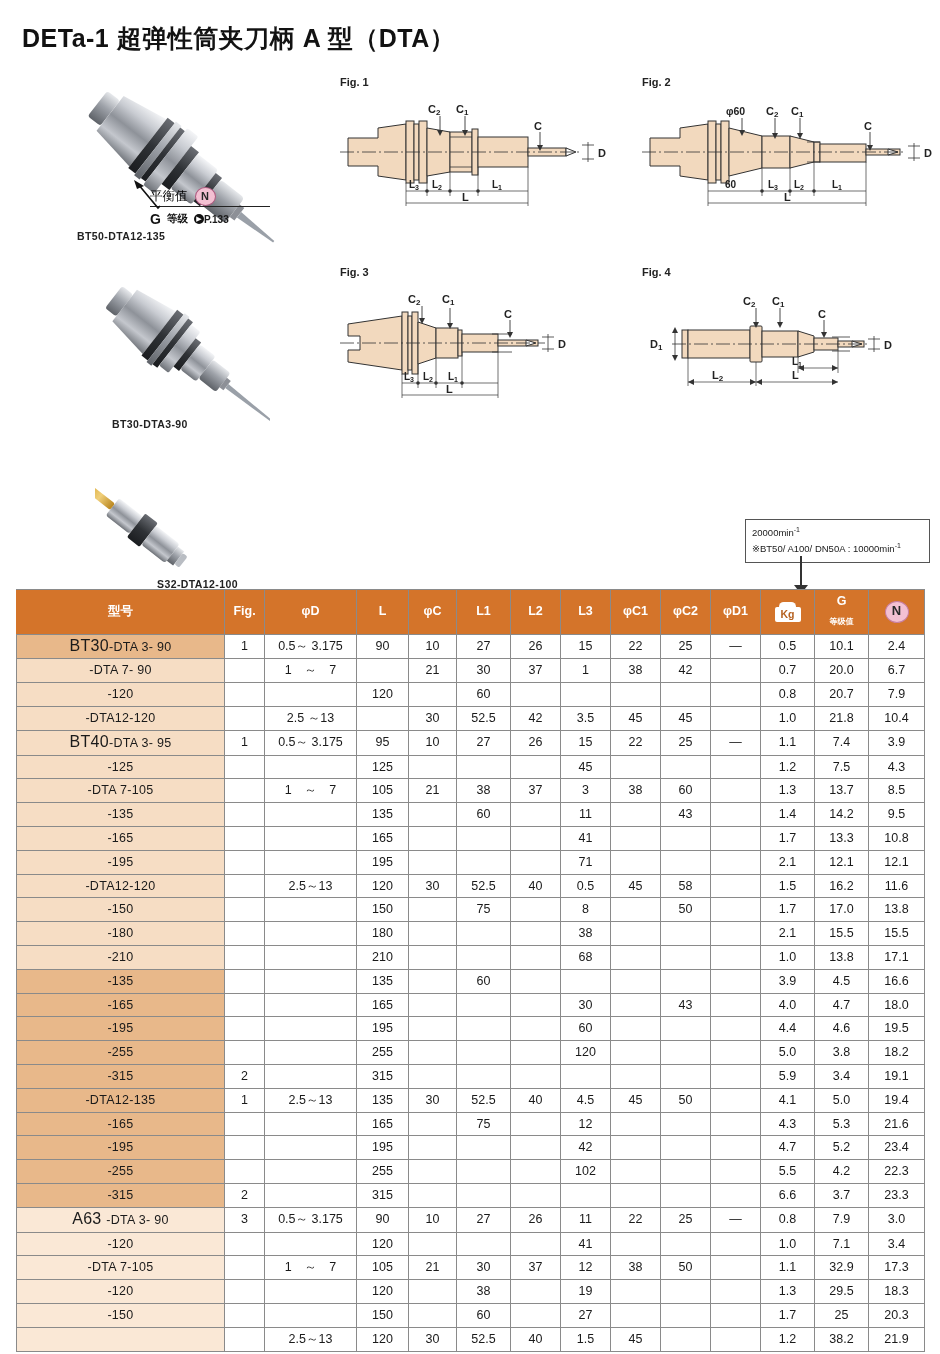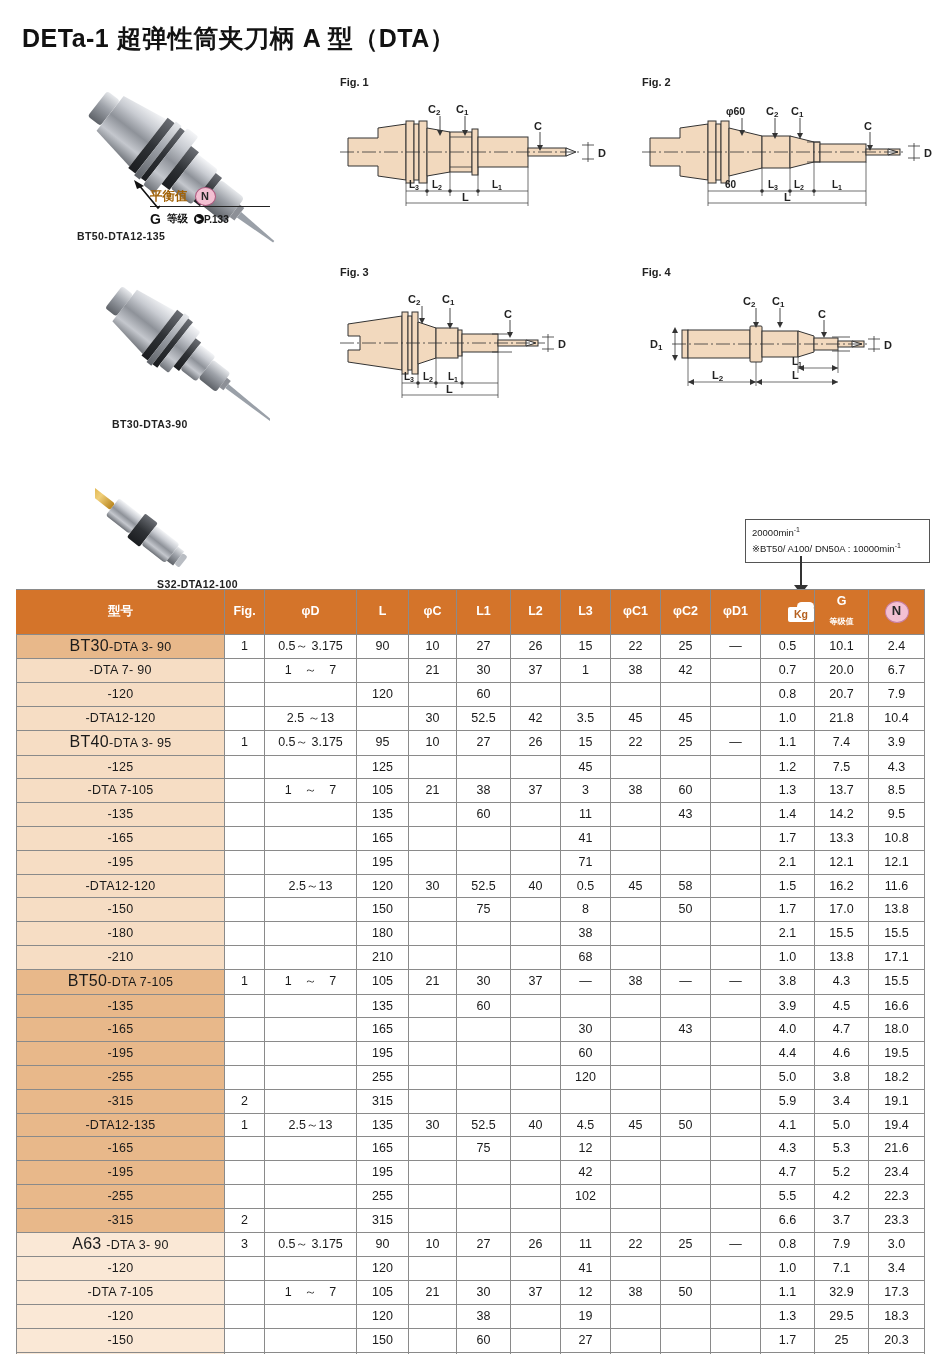--- a/index.html
+++ b/index.html
@@ -22,21 +22,21 @@
   .photo-caption{
     font-size:10.5px;font-weight:bold;letter-spacing:.4px;color:#222;
     white-space:nowrap;
     padding-left:14px;
   }
 
   
   .balance{position:absolute;left:150px;top:186px;width:120px;}
   .balance-row1{display:flex;align-items:center;gap:7px;height:20px;}
   .balance-row2{display:flex;align-items:center;gap:6px;height:20px;border-top:1.6px solid #222;padding-top:2px;}
-  .cn-label{font-size:12.5px;font-weight:bold;color:#a16207;}
+  .cn-label{font-size:12.5px;font-weight:normal;color:#000000;}
   .g-label{font-size:14px;font-weight:bold;color:#111;}
   .g-sub{font-size:10.5px;font-weight:bold;color:#111;}
   .n-badge{
     width:19px;height:17px;border-radius:50%;
     background:#f3c0d2;border:1.4px solid #b05a80;
     color:#262626;font-size:11px;font-weight:bold;
     display:flex;align-items:center;justify-content:center;
   }
   .p133{display:flex;align-items:center;gap:0;font-size:10px;font-weight:bold;}
   .p133 .dot{
@@ -75,21 +75,21 @@
     padding:0;height:22.8px;line-height:22.8px;
     font-family:"Liberation Sans","DejaVu Sans",sans-serif;
   }
   thead th{
     background:#d4742a;color:#ffffff;font-weight:bold;
     height:45px;line-height:normal;font-size:13px;
     border:1px solid #e8a877;
   }
   thead th.first{border-left:1.6px solid #d4742a;}
   .hdr-sub{font-size:8px;display:block;margin-top:-2px;}
-  .kg-icon{display:flex;flex-direction:column;align-items:flex-end;justify-content:center;}
+  .kg-icon{display:flex;flex-direction:column;align-items:center;justify-content:center;}
   .kg-top{width:17px;height:6px;background:#fff;border-radius:7px 7px 2px 2px;margin-bottom:-1px;}
   .kg-body{
     width:26px;height:15px;background:#fff;color:#b5601f;
     font-size:10.5px;font-weight:bold;line-height:15px;border-radius:2px;
   }
   .n-hdr{
     width:22px;height:20px;border-radius:50%;
     background:#f3c0d2;border:1.3px solid #c77ea0;color:#2a2a2a;
     font-size:13px;font-weight:bold;
     display:inline-flex;align-items:center;justify-content:center;
@@ -741,36 +741,20 @@
             <td></td>
             <td>68</td>
             <td></td>
             <td></td>
             <td></td>
             <td>1.0</td>
             <td>13.8</td>
             <td>17.1</td>
           </tr>
           <tr class="shade-a">
-            <td class="model"><span class="brand">BT50</span><span>-DTA 7-105</span></td>
-            <td>1</td>
-            <td class="dia">1　～　7</td>
-            <td>105</td>
-            <td>21</td>
-            <td>30</td>
-            <td>37</td>
-            <td>—</td>
-            <td>38</td>
-            <td>—</td>
-            <td>—</td>
-            <td>3.8</td>
-            <td>4.3</td>
-            <td>15.5</td>
-          </tr>
-          <tr class="shade-a">
             <td class="model"><span>-135</span></td>
             <td></td>
             <td class="dia"></td>
             <td>135</td>
             <td></td>
             <td>60</td>
             <td></td>
             <td></td>
             <td></td>
             <td></td>

